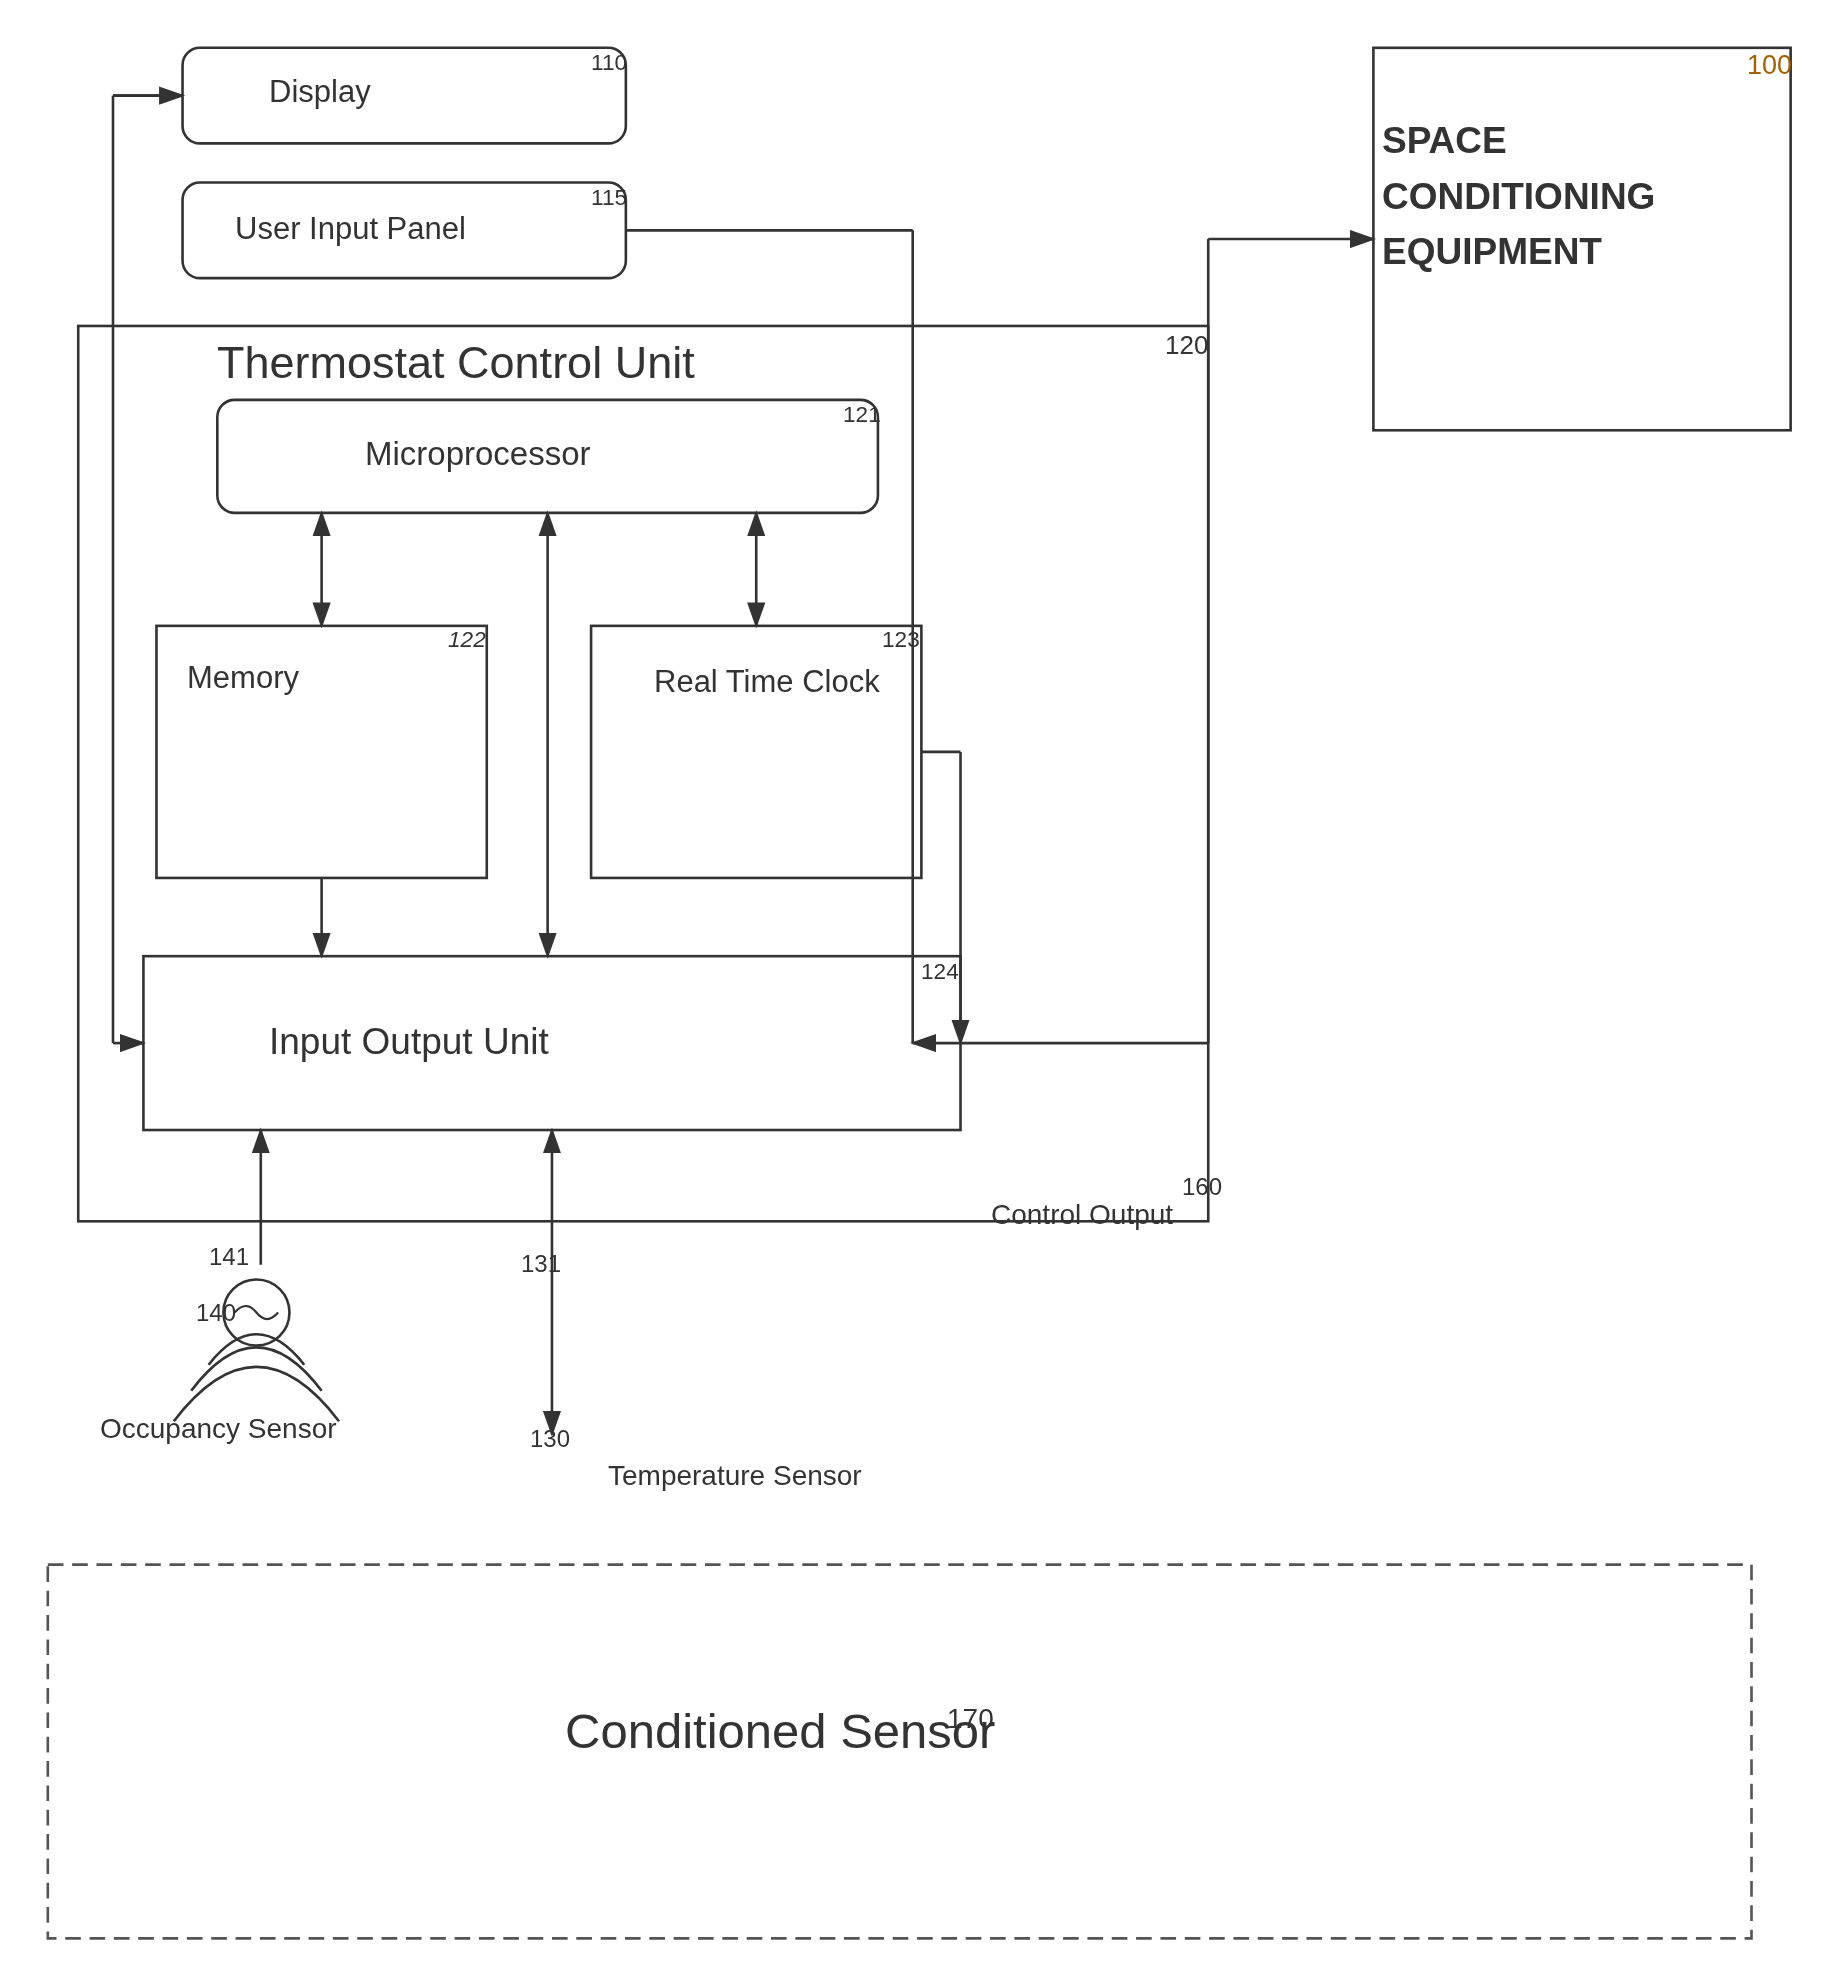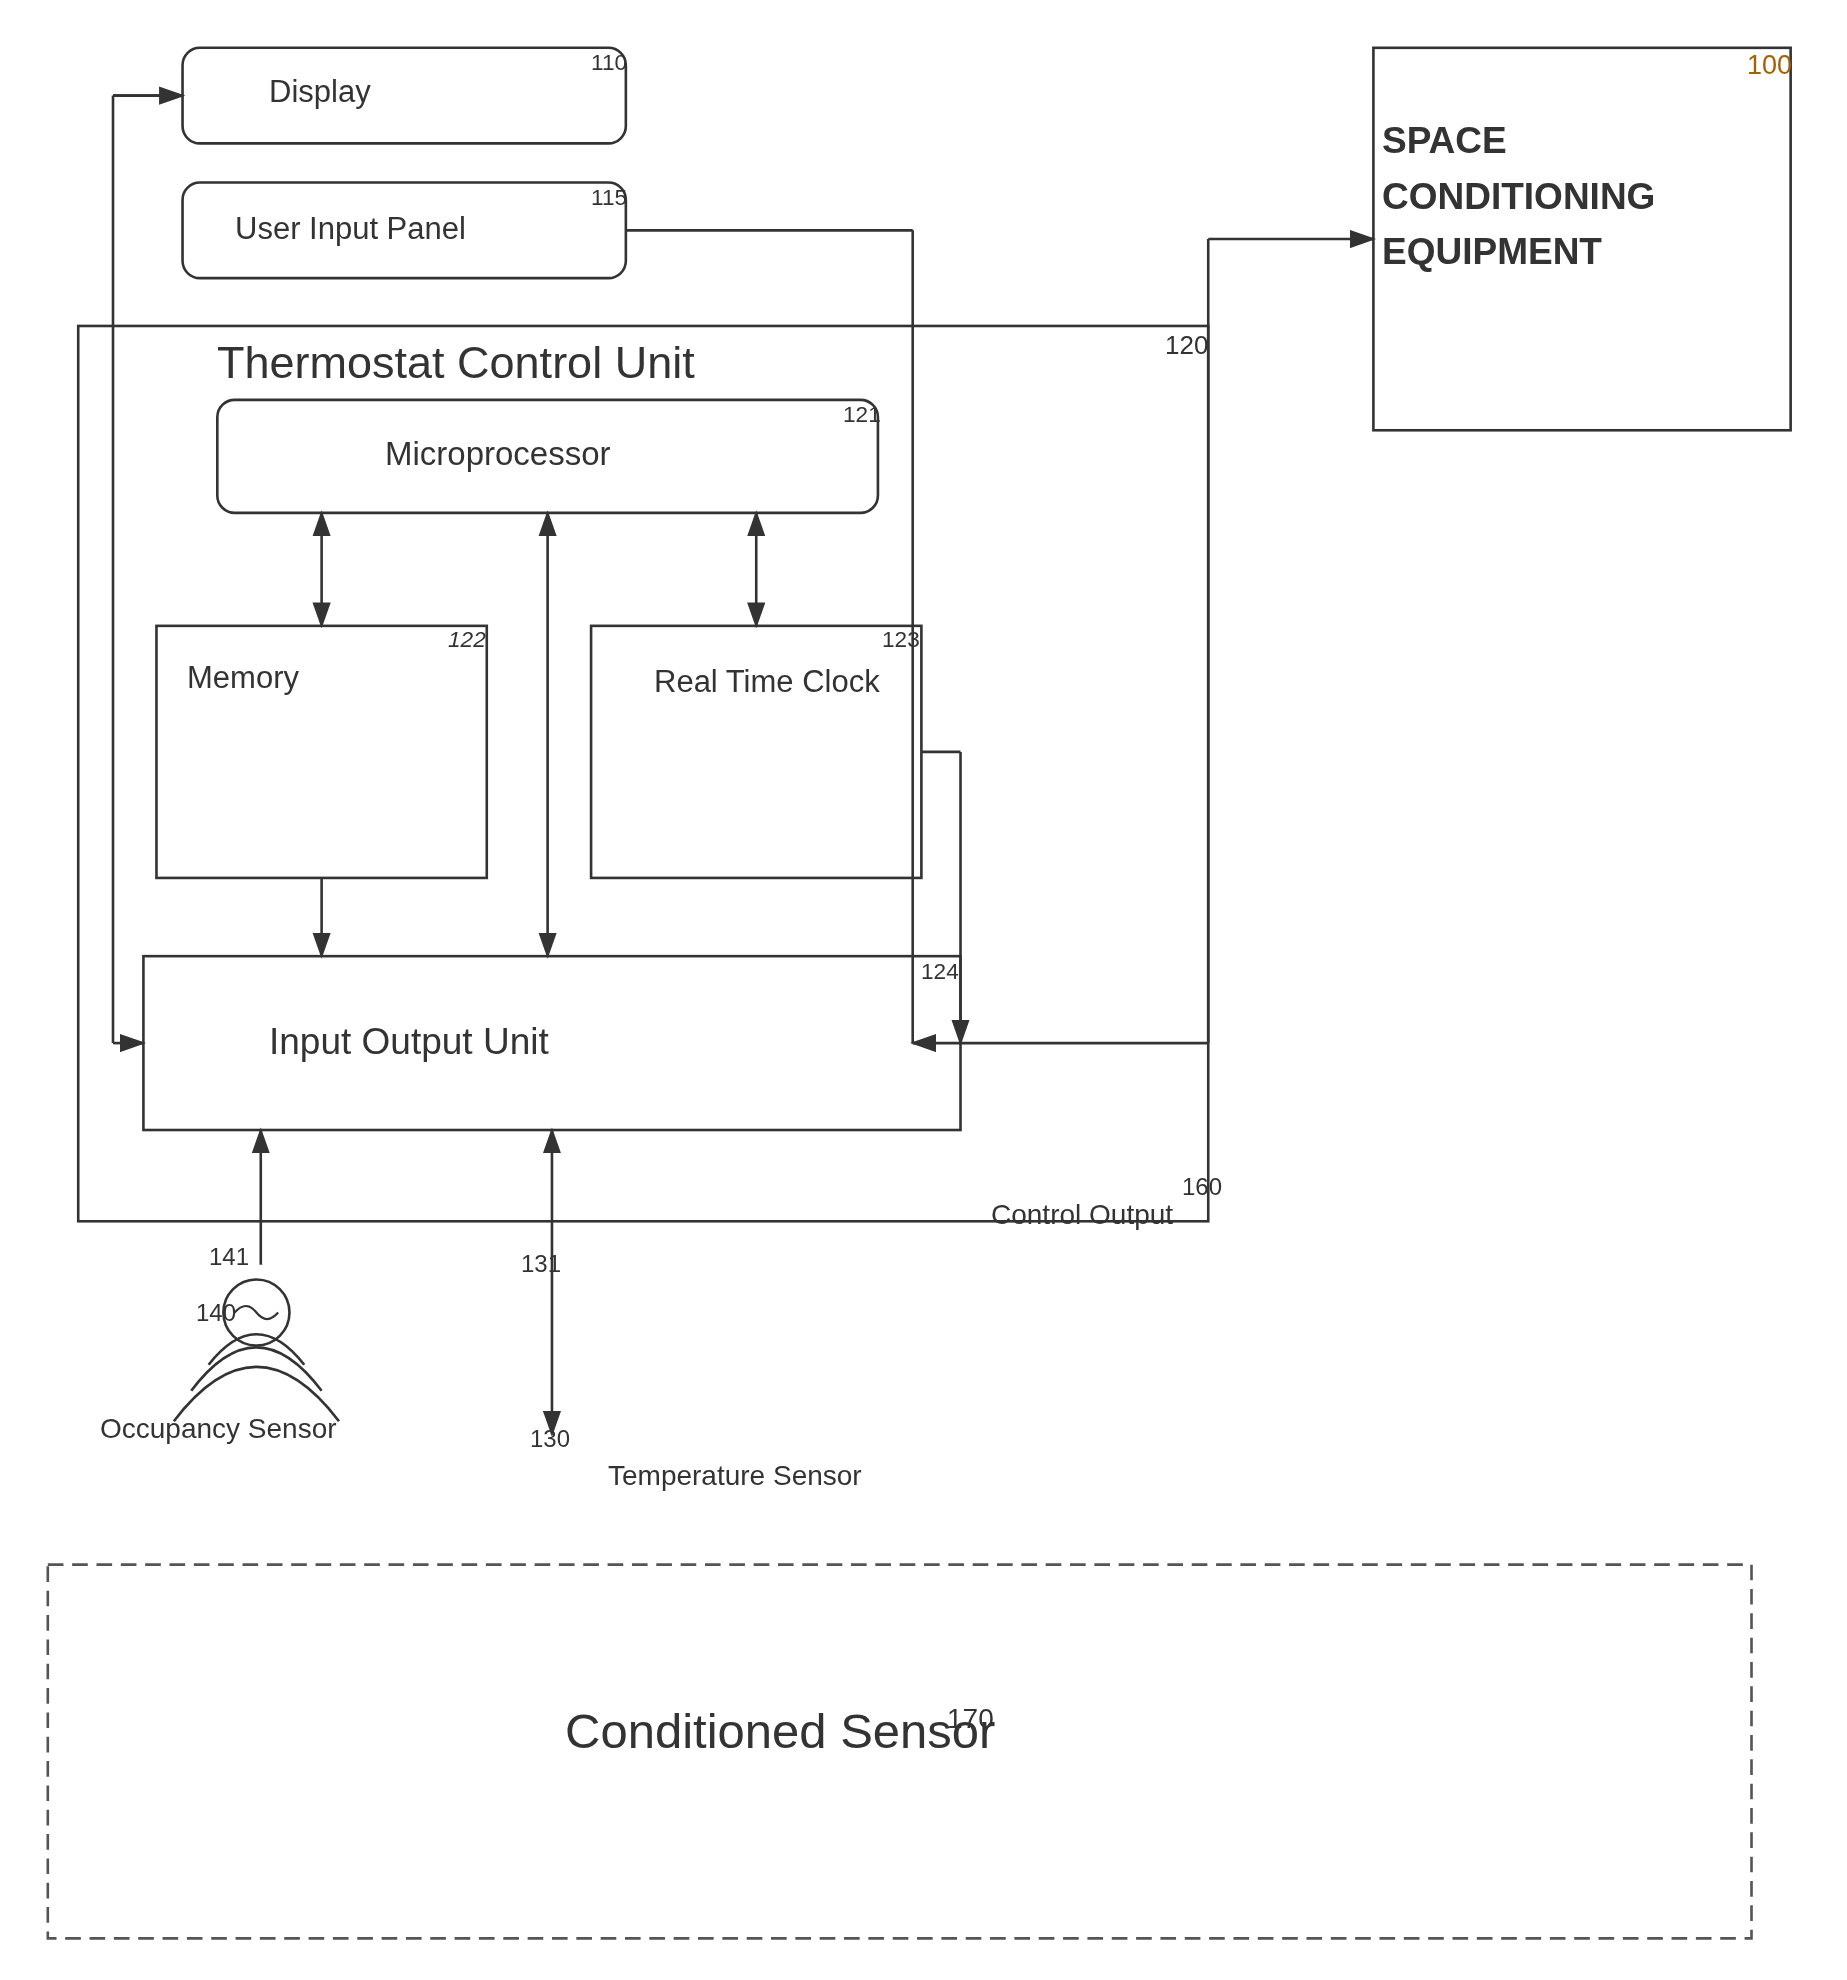--- a/index.html
+++ b/index.html
@@ -108,21 +108,21 @@
 
   <div style="position:absolute; top:74px; left:269px; font-size:31px; color:#333;">Display</div>
   <div style="position:absolute; top:50px; left:591px; font-size:22.6px; color:#333;">110</div>
 
   <div style="position:absolute; top:211px; left:235px; font-size:31px; color:#333;">User Input Panel</div>
   <div style="position:absolute; top:185px; left:591px; font-size:22.6px; color:#333;">115</div>
 
   <div style="position:absolute; top:337px; left:217px; font-size:45px; color:#333; font-weight:normal;">Thermostat Control Unit</div>
   <div style="position:absolute; top:330px; left:1165px; font-size:26px; color:#333;">120</div>
 
-  <div style="position:absolute; top:435px; left:365px; font-size:33px; color:#333;margin-left:20px;">Microprocessor</div>
+  <div style="position:absolute; top:435px; left:365px; font-size:33px; color:#333;">Microprocessor</div>
   <div style="position:absolute; top:402px; left:843px; font-size:22.6px; color:#333;">121</div>
 
   <div style="position:absolute; top:660px; left:187px; font-size:31px; color:#333;">Memory</div>
   <div style="position:absolute; top:627px; left:448px; font-size:22.6px; color:#333;font-style:italic;">122</div>
 
   <div style="position:absolute; top:660px; left:654px; font-size:31px; color:#333; line-height:1.4;">Real Time Clock</div>
   <div style="position:absolute; top:627px; left:882px; font-size:22.6px; color:#333;">123</div>
 
   <div style="position:absolute; top:1021px; left:269px; font-size:37px; color:#333;">Input Output Unit</div>
   <div style="position:absolute; top:959px; left:921px; font-size:22.6px; color:#333;">124</div>

